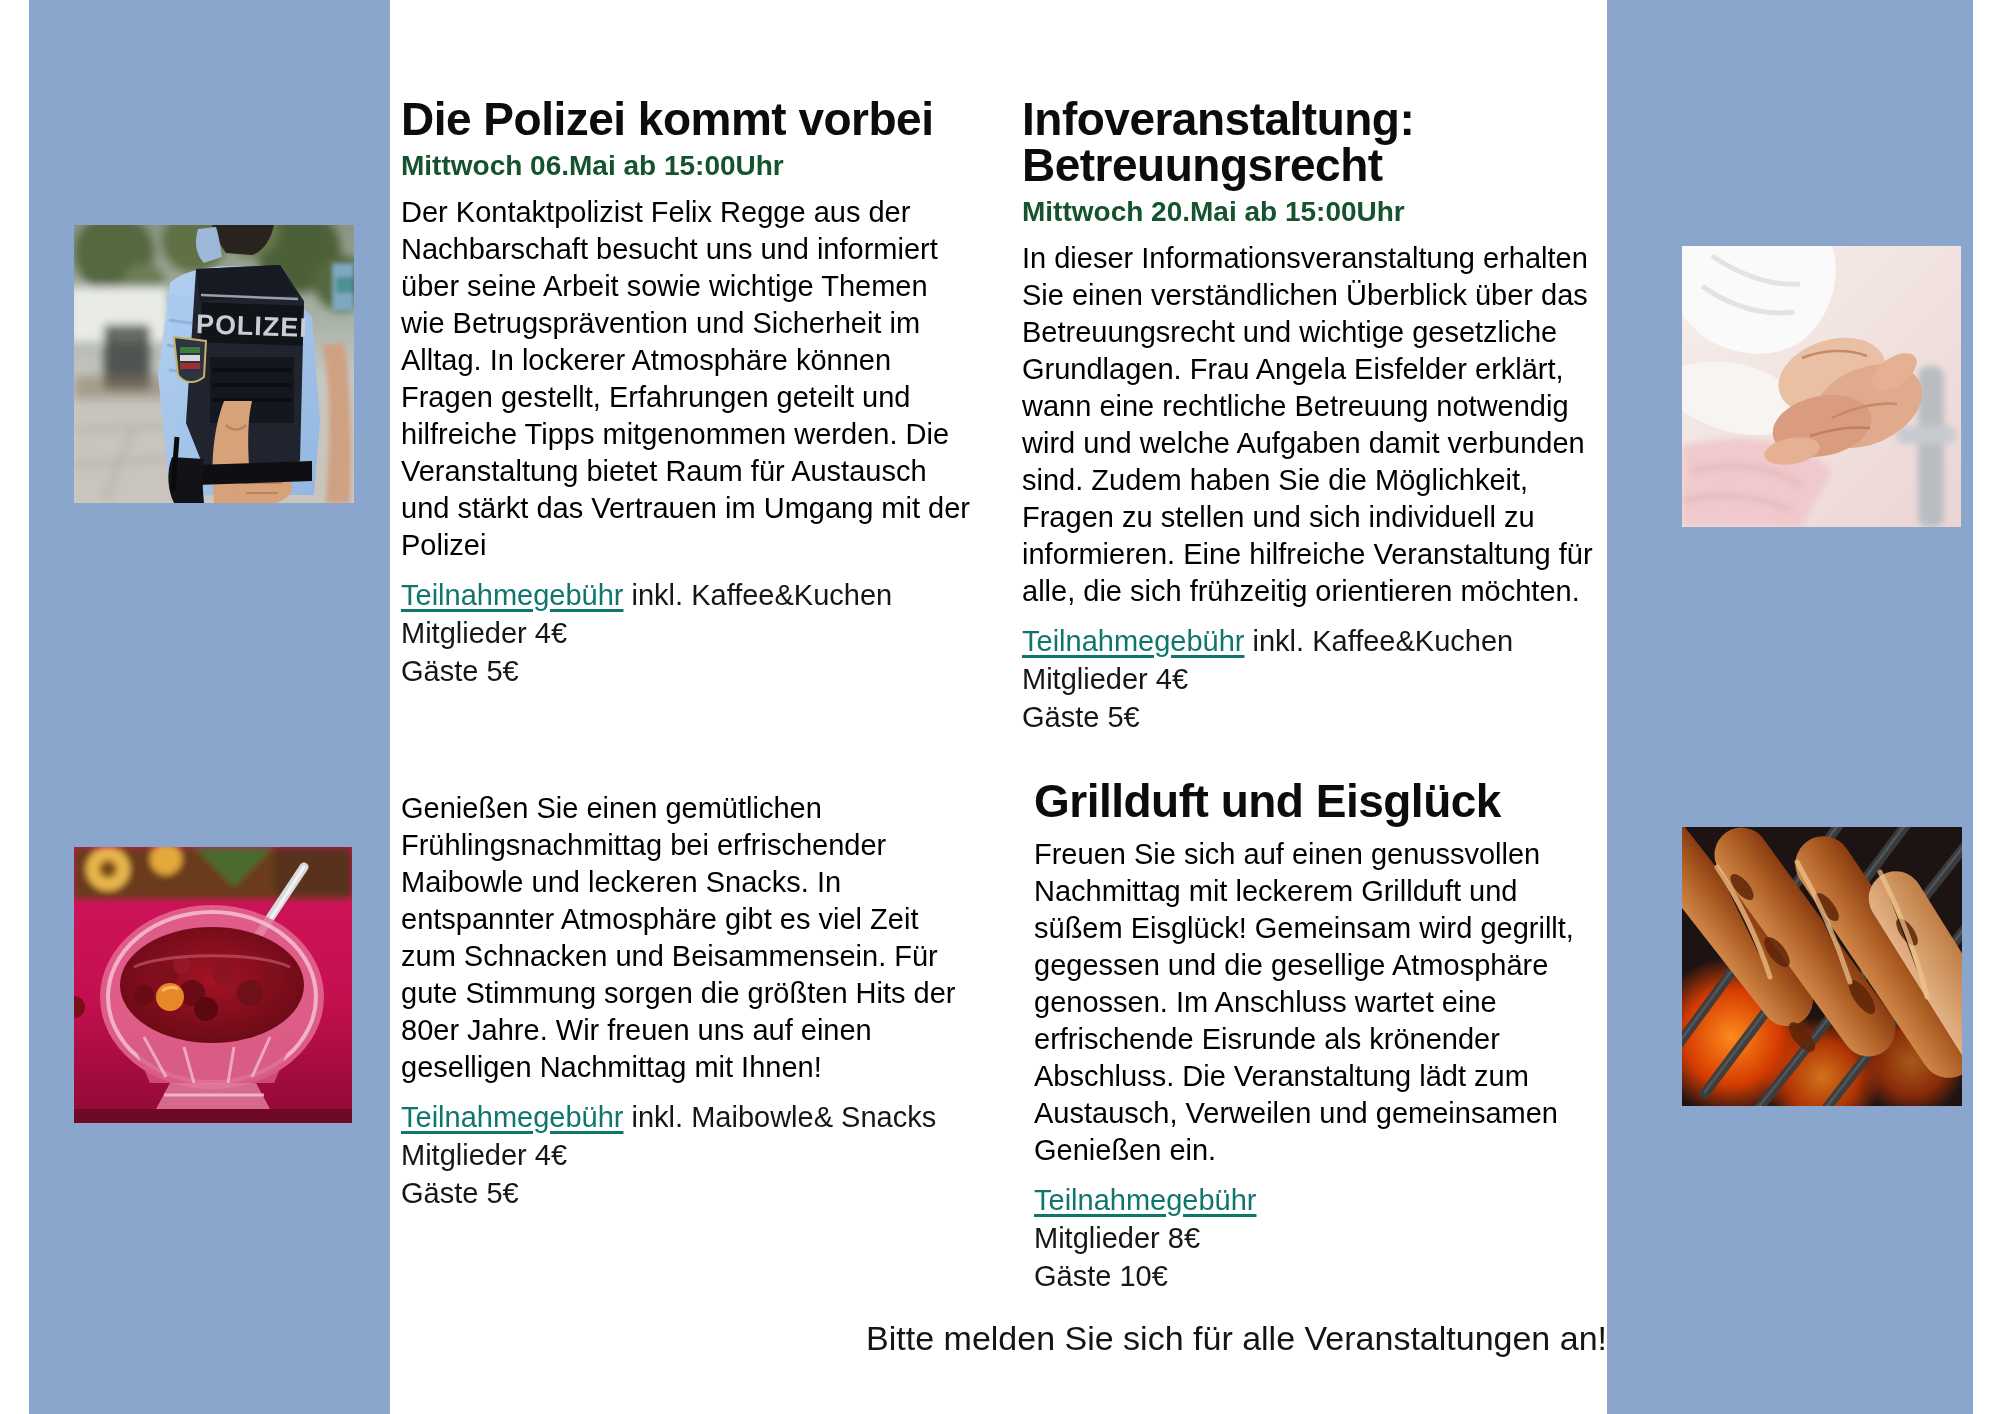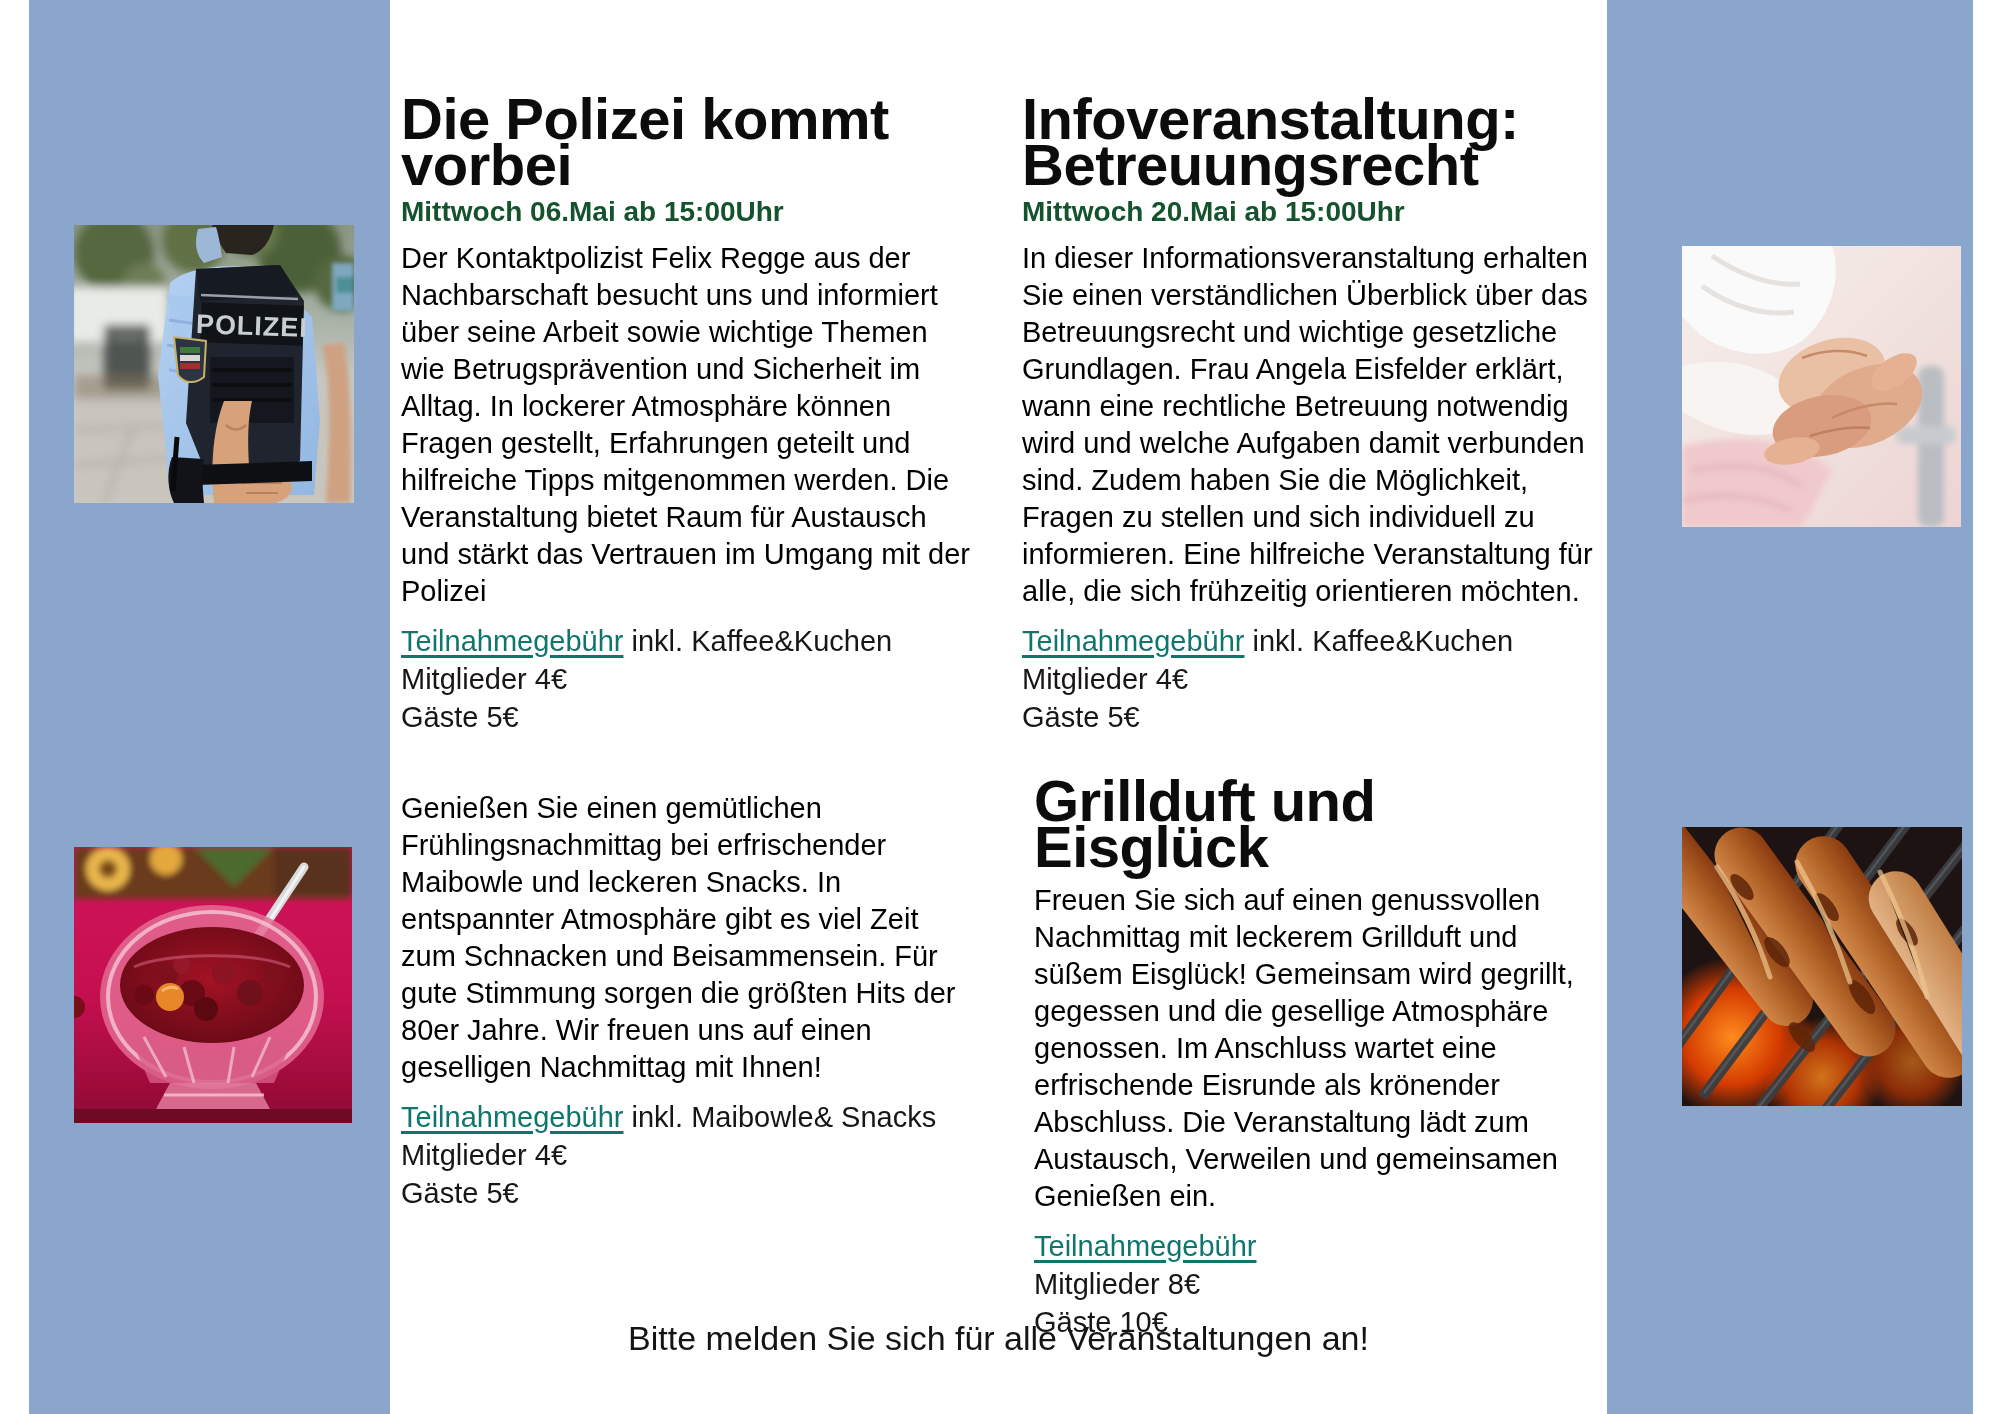--- a/index.html
+++ b/index.html
@@ -20,37 +20,37 @@
   #photo-maibowle {left:74px;  top:847px; width:278px; height:276px;}
   #photo-grill    {left:1682px;top:827px; width:280px; height:279px;}
 
   section.event{position:absolute;width:578px;}
   #sec-police  {left:401px; top:96px;}
   #sec-info    {left:1022px;top:96px;}
   #sec-maibowle{left:401px; top:778px;}
   #sec-grill   {left:1022px;top:778px;margin-left:12px;}
 
   .title{
-    margin:0;font-size:58px;line-height:46px;font-weight:bold;
+    margin:0;font-size:46px;line-height:46px;font-weight:bold;
     letter-spacing:-0.5px;color:#0c0c0c;
   }
   .date{
     margin:8px 0 0 0;font-size:28px;line-height:32px;font-weight:bold;color:#14532d;
   }
   .desc{
     margin:12px 0 0 0;font-size:29px;line-height:37px;font-weight:400;color:#000000;
   }
   .fees{margin-top:12px;font-size:29px;line-height:38px;color:#161616;}
   .fee-label{
     font-weight:normal;color:#0f766e;
     text-decoration:underline;text-decoration-thickness:2.5px;text-underline-offset:4px;
   }
   .footer-note{
     position:absolute;left:390px;top:1318px;width:1217px;
-    text-align:center;font-size:34px;line-height:40px;color:#141414;
+    text-align:right;font-size:34px;line-height:40px;color:#141414;
   }
 </style>
 </head>
 <body>
 
 <div class="panel left" style="background: rgb(139, 166, 205);"></div>
 <div class="panel right" style="background: rgb(139, 166, 205);"></div>
 
 <figure class="photo" id="photo-police">
   <svg viewBox="0 0 280 278" xmlns="http://www.w3.org/2000/svg">

